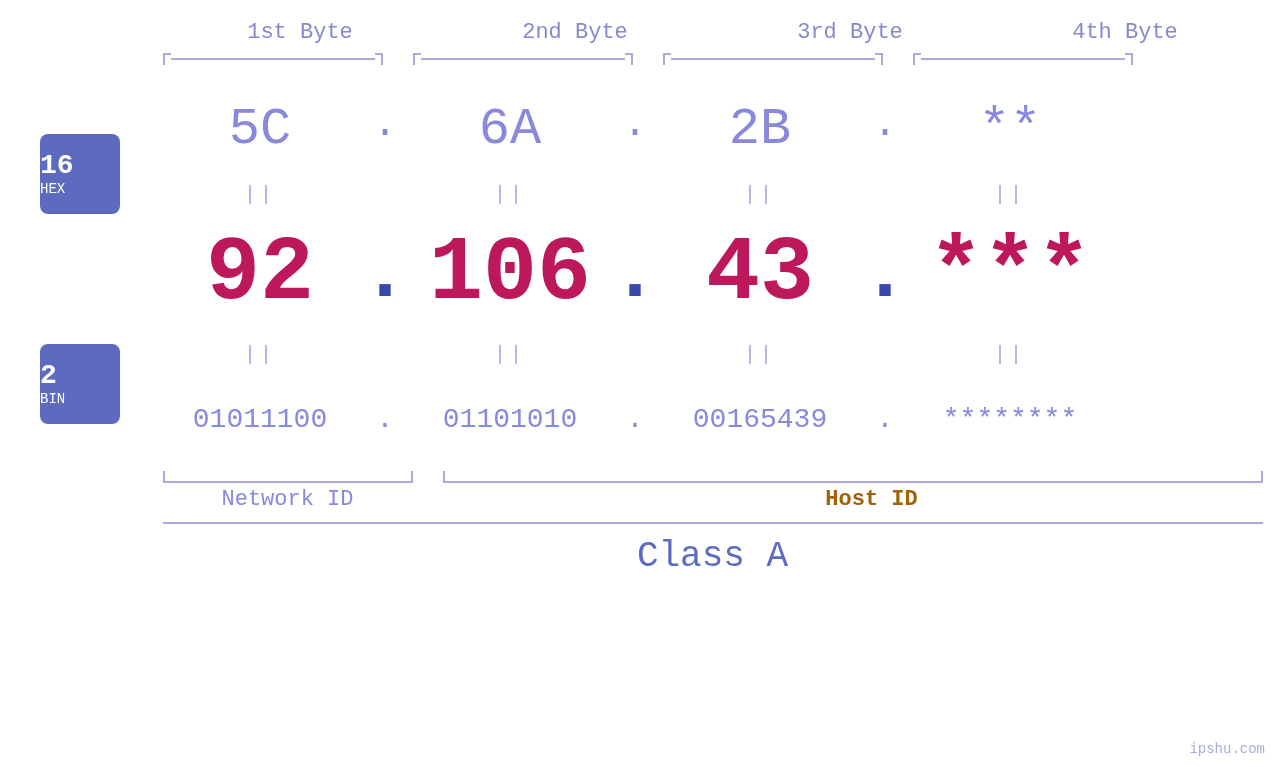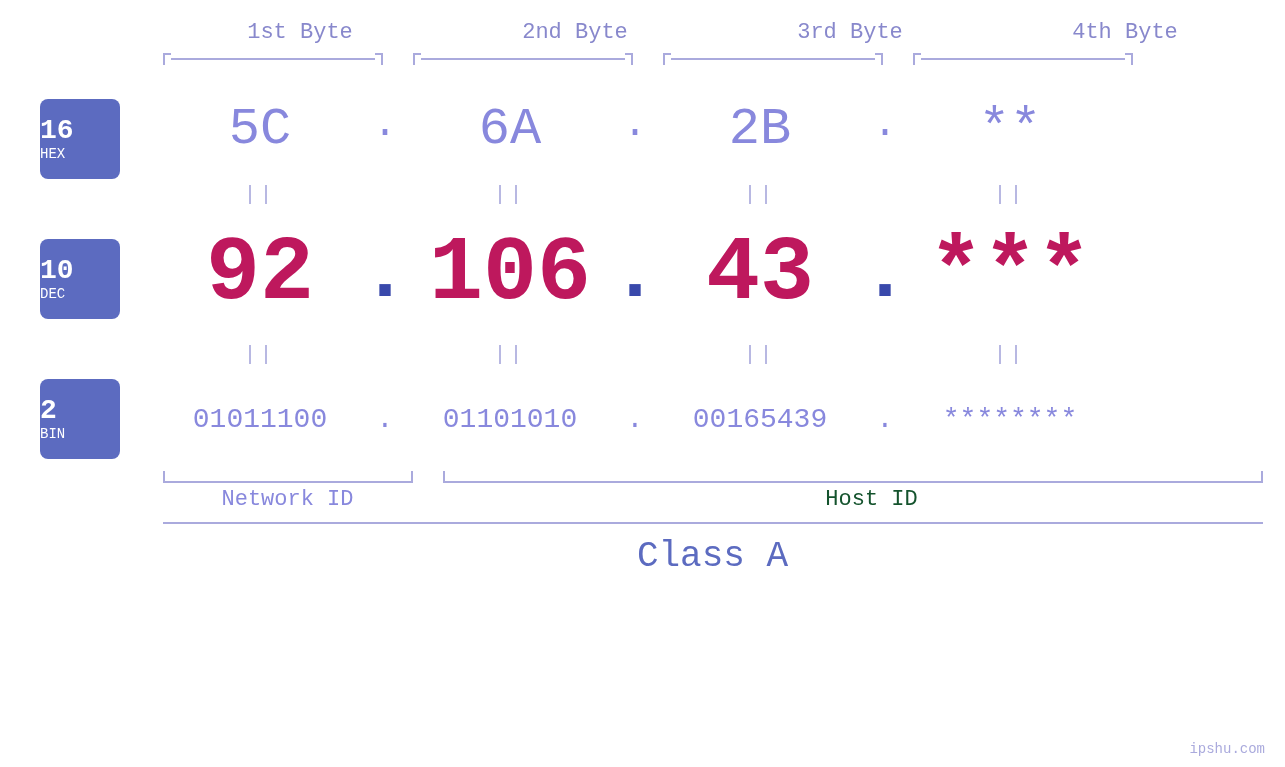--- a/index.html
+++ b/index.html
@@ -209,23 +209,24 @@
       width: 250px;
       text-align: center;
       color: #8888dd;
       font-size: 22px;
       font-family: 'Courier New', Courier, monospace;
     }
 
     .host-label {
       flex: 1;
       text-align: center;
-      color: #14532d;
+      color: #a16207;
       font-size: 22px;
       font-family: 'Courier New', Courier, monospace;
+      font-weight: bold;
     }
 
     
     .class-section {
       width: 1100px;
       margin-left: 140px;
       margin-top: 10px;
     }
 
     .class-bracket-line {
@@ -330,24 +331,20 @@
   </div>
 
   <div class="content-area">
 
     <div class="badges-column">
       <div class="badge">
         <span class="badge-num">16</span>
         <span class="badge-label">HEX</span>
       </div>
       <div class="badge">
-        <span class="badge-num">10</span>
-        <span class="badge-label">DEC</span>
-      </div>
-      <div class="badge">
         <span class="badge-num">2</span>
         <span class="badge-label">BIN</span>
       </div>
     </div>
 
     <div class="rows-area">
 
       <div class="ip-row hex-row">
         <div class="ip-cell">
           <span class="ip-value hex-val">5C</span>

